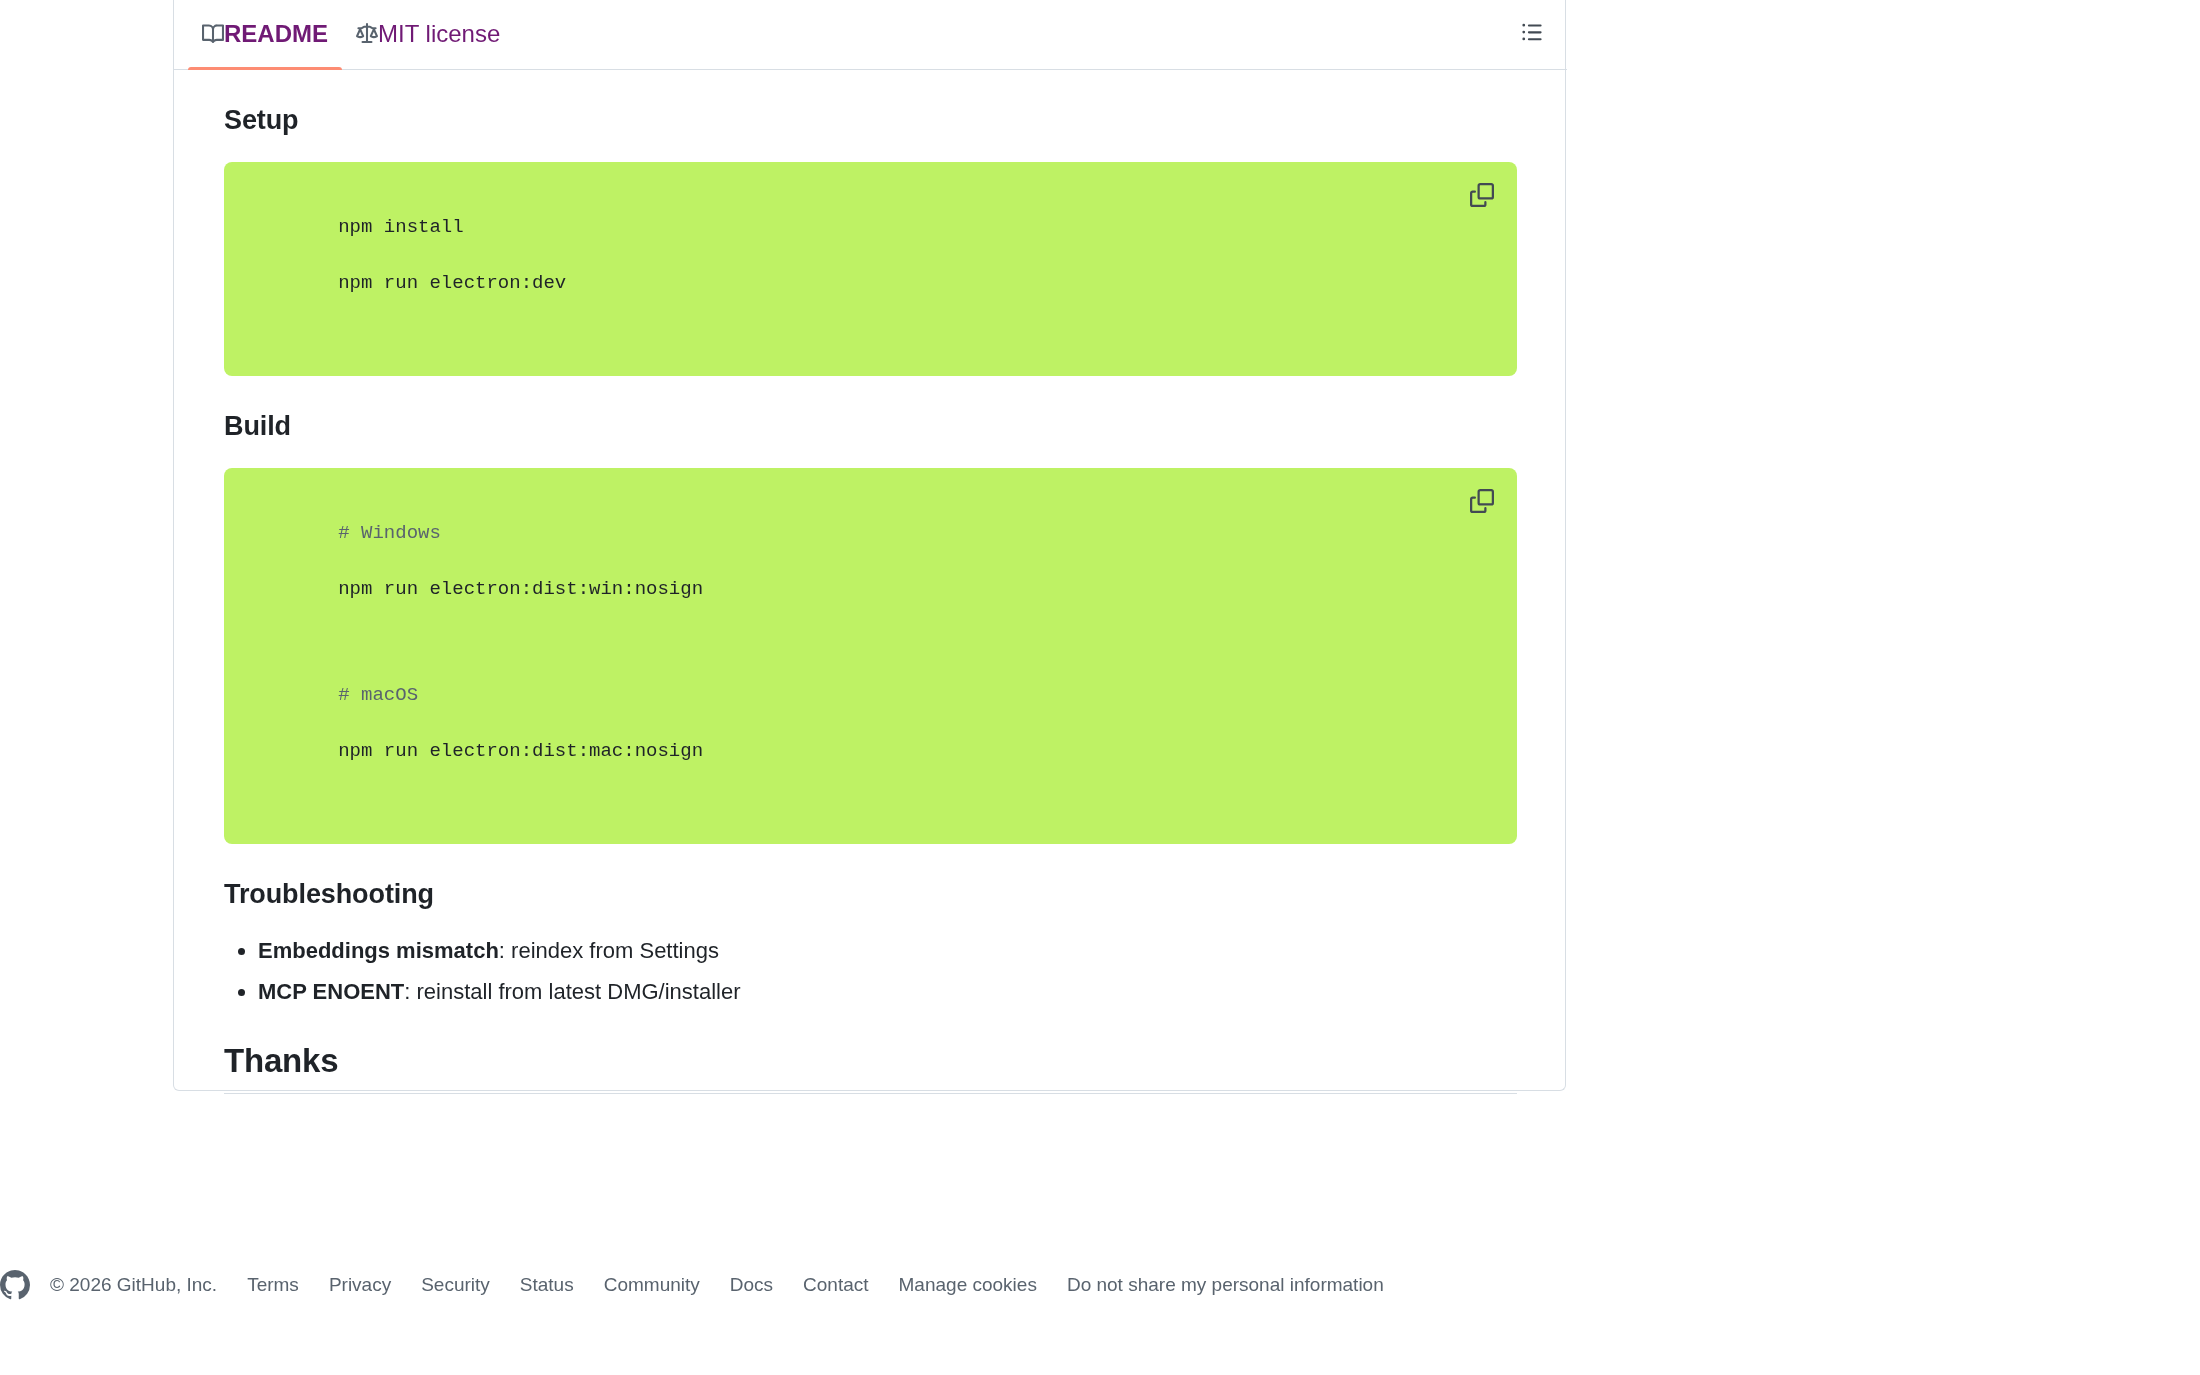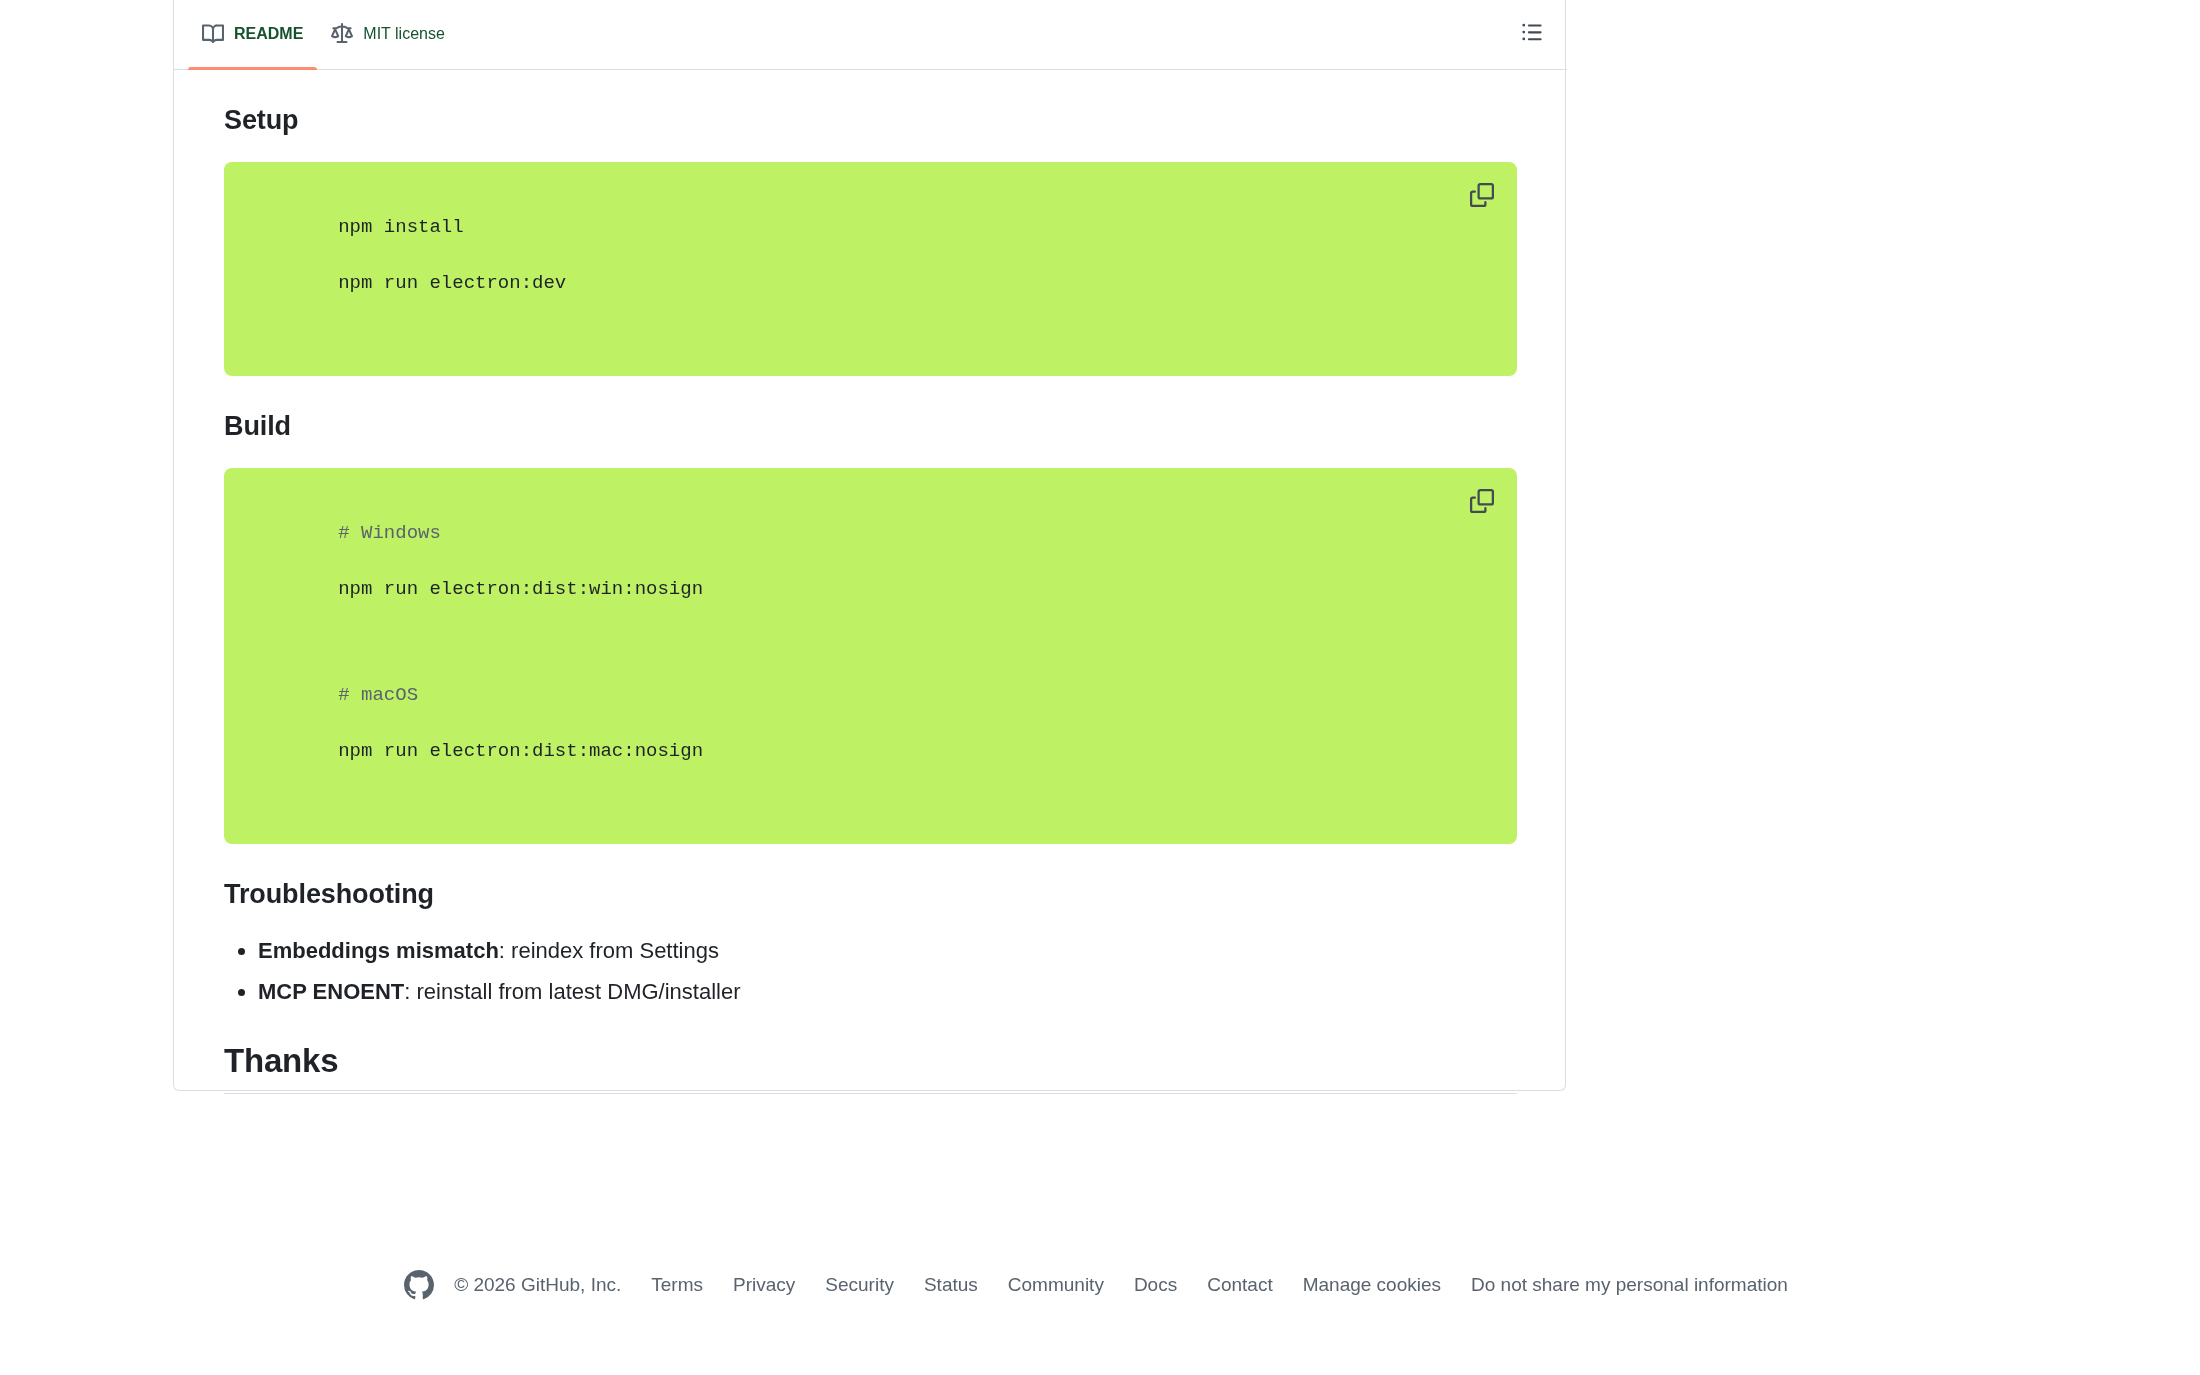--- a/index.html
+++ b/index.html
@@ -41,25 +41,24 @@
     width: 1393px;
     height: 71px;
     border-bottom: 1px solid #d8dee4;
     display: flex;
     align-items: center;
     padding: 0 14px 0 14px;
   }
   .tab {
     display: flex;
     align-items: center;
-    gap: 10px;
     height: 71px;
     padding: 0 14px;
-    font-size: 16px;
-    color: #14532d;
+    font-size: 24px;
+    color: #701a75;
     cursor: pointer;
     position: relative;
     text-decoration: none;
     white-space: nowrap;
   }
   .tab .tab-label { line-height: 1; }
   .tab.active .tab-label { font-weight: 700; }
   .tab.active::after {
     content: "";
     position: absolute;
@@ -194,21 +193,20 @@
   }
 
   
   .footer {
     position: absolute;
     left: 0;
     top: 1270px;
     width: 2200px;
     display: flex;
     align-items: center;
-    justify-content: center;
     gap: 0;
     font-size: 19px;
     color: #59636e;
   }
   .footer .gh-mark {
     display: inline-flex;
     align-items: center;
     color: #59636e;
     margin-right: 20px;
   }

